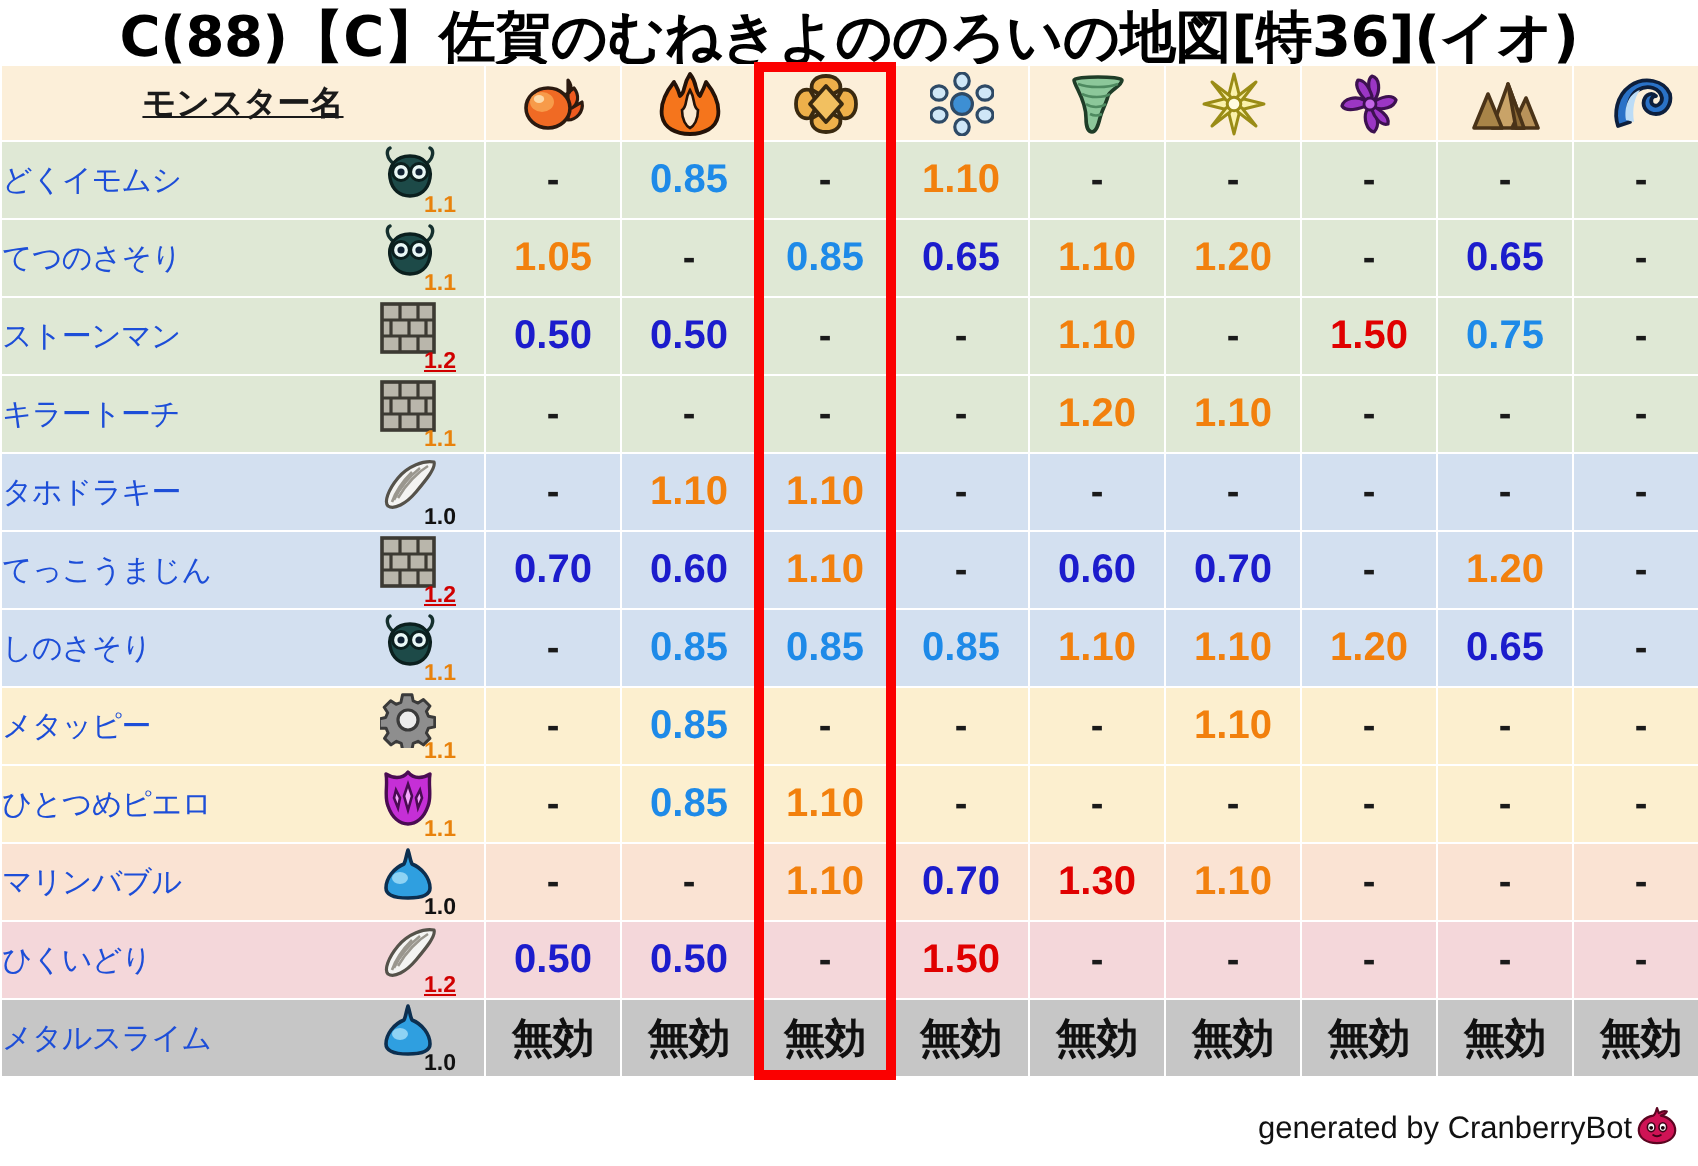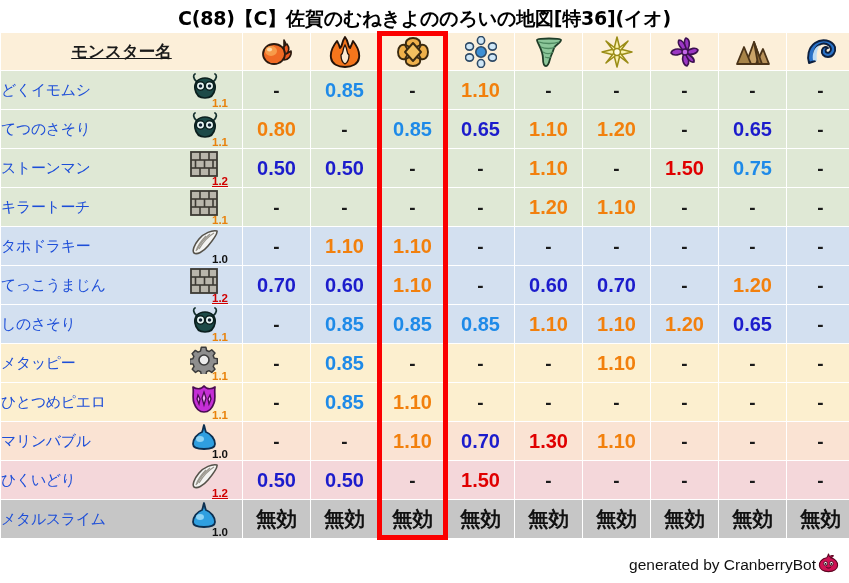--- a/index.html
+++ b/index.html
@@ -10,21 +10,21 @@
   body {
     width: 849px;
     height: 583px;
     font-family: "DejaVu Sans", "Liberation Sans", sans-serif;
     overflow: hidden;
     position: relative;
   }
 
   #page-title {
     text-align: center;
-    font-size: 19px;
+    font-size: 28px;
     font-weight: bold;
     color: #000;
     letter-spacing: -0.2px;
     padding-top: 5px;
     height: 27px;
     line-height: 27px;
     white-space: nowrap;
   }
 
   .table-wrap {
@@ -296,21 +296,21 @@
       <path d="M23 9 C27 6 27 2 25 1"></path>
     </g>
     <path d="M15 5 C22 5 26 10 25 16 C24 22 20 25 15 25 C10 25 6 22 5 16 C4 10 8 5 15 5z" fill="#1d4a48" stroke="#0b1f1e" stroke-width="1.7"></path>
     <circle cx="10.5" cy="13" r="4.2" fill="#e9f7f5" stroke="#0b1f1e" stroke-width="1.5"></circle>
     <circle cx="19.5" cy="13" r="4.2" fill="#e9f7f5" stroke="#0b1f1e" stroke-width="1.5"></circle>
     <circle cx="10.5" cy="13" r="1.8" fill="#123"></circle>
     <circle cx="19.5" cy="13" r="1.8" fill="#123"></circle>
   </svg></span>
               <span class="mult m-orange">1.1</span>
             </span></td>
-          <td class="val"><span class="v-orange">0.80</span></td>
+          <td class="val"><span class="v-orange">1.05</span></td>
           <td class="val"><span class="v-dash">-</span></td>
           <td class="val"><span class="v-ltblue">0.85</span></td>
           <td class="val"><span class="v-blue">0.65</span></td>
           <td class="val"><span class="v-orange">1.10</span></td>
           <td class="val"><span class="v-orange">1.20</span></td>
           <td class="val"><span class="v-dash">-</span></td>
           <td class="val"><span class="v-blue">0.65</span></td>
           <td class="val"><span class="v-dash">-</span></td>
         </tr>
         <tr class="bg-green">

